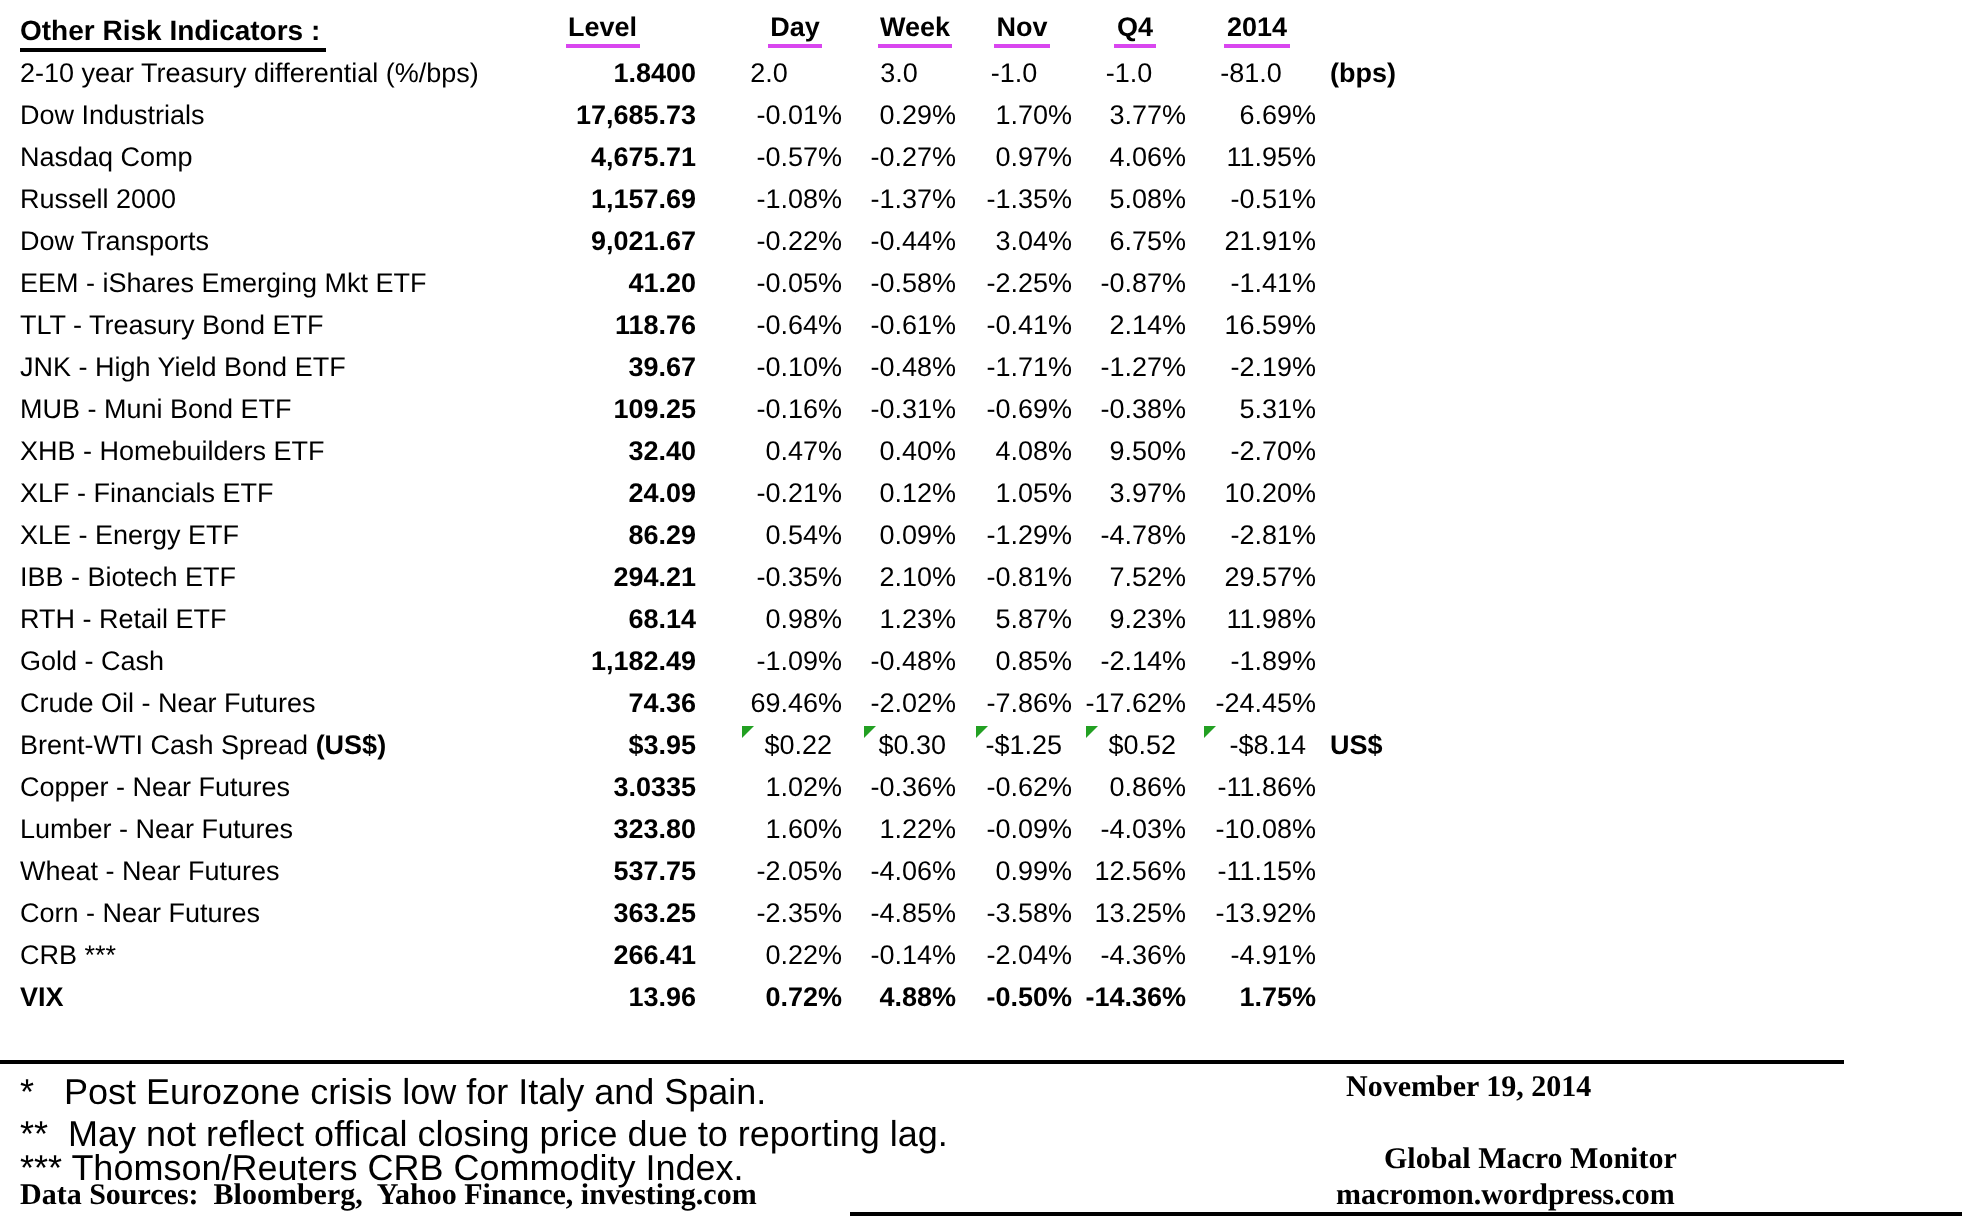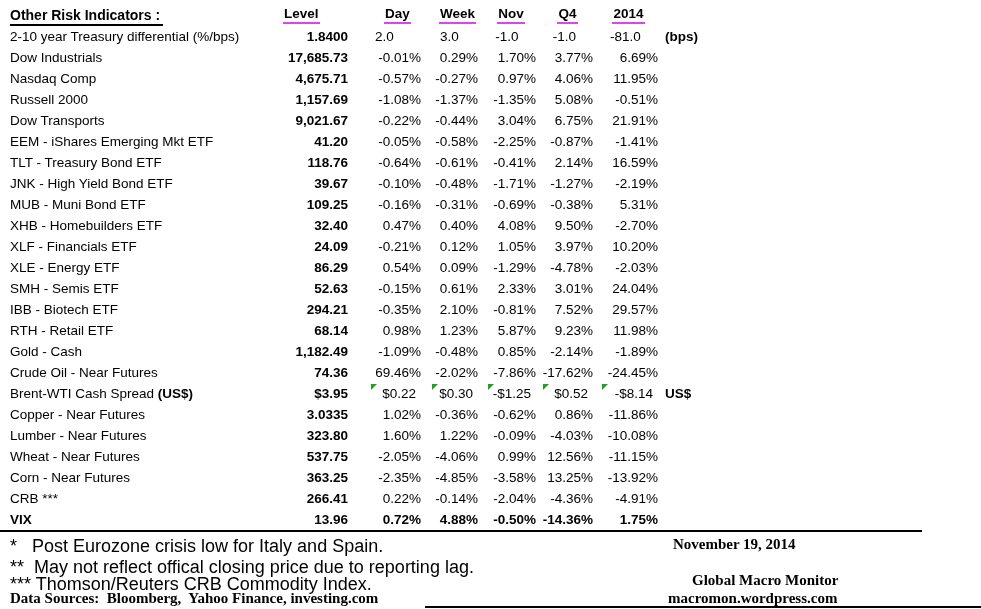--- a/index.html
+++ b/index.html
@@ -178,31 +178,21 @@
         <div class="cell c-num">10.20%</div>
         <div class="cell c-suffix"></div>
       </div>
       <div class="grid data-row">
         <div class="cell c-label">XLE - Energy ETF</div>
         <div class="cell c-level">86.29</div>
         <div class="cell c-num">0.54%</div>
         <div class="cell c-num">0.09%</div>
         <div class="cell c-num">-1.29%</div>
         <div class="cell c-num">-4.78%</div>
-        <div class="cell c-num">-2.03%</div>
-        <div class="cell c-suffix"></div>
-      </div>
-      <div class="grid data-row">
-        <div class="cell c-label">SMH - Semis ETF</div>
-        <div class="cell c-level">52.63</div>
-        <div class="cell c-num">-0.15%</div>
-        <div class="cell c-num">0.61%</div>
-        <div class="cell c-num">2.33%</div>
-        <div class="cell c-num">3.01%</div>
-        <div class="cell c-num">24.04%</div>
+        <div class="cell c-num">-2.81%</div>
         <div class="cell c-suffix"></div>
       </div>
       <div class="grid data-row">
         <div class="cell c-label">IBB - Biotech ETF</div>
         <div class="cell c-level">294.21</div>
         <div class="cell c-num">-0.35%</div>
         <div class="cell c-num">2.10%</div>
         <div class="cell c-num">-0.81%</div>
         <div class="cell c-num">7.52%</div>
         <div class="cell c-num">29.57%</div>

